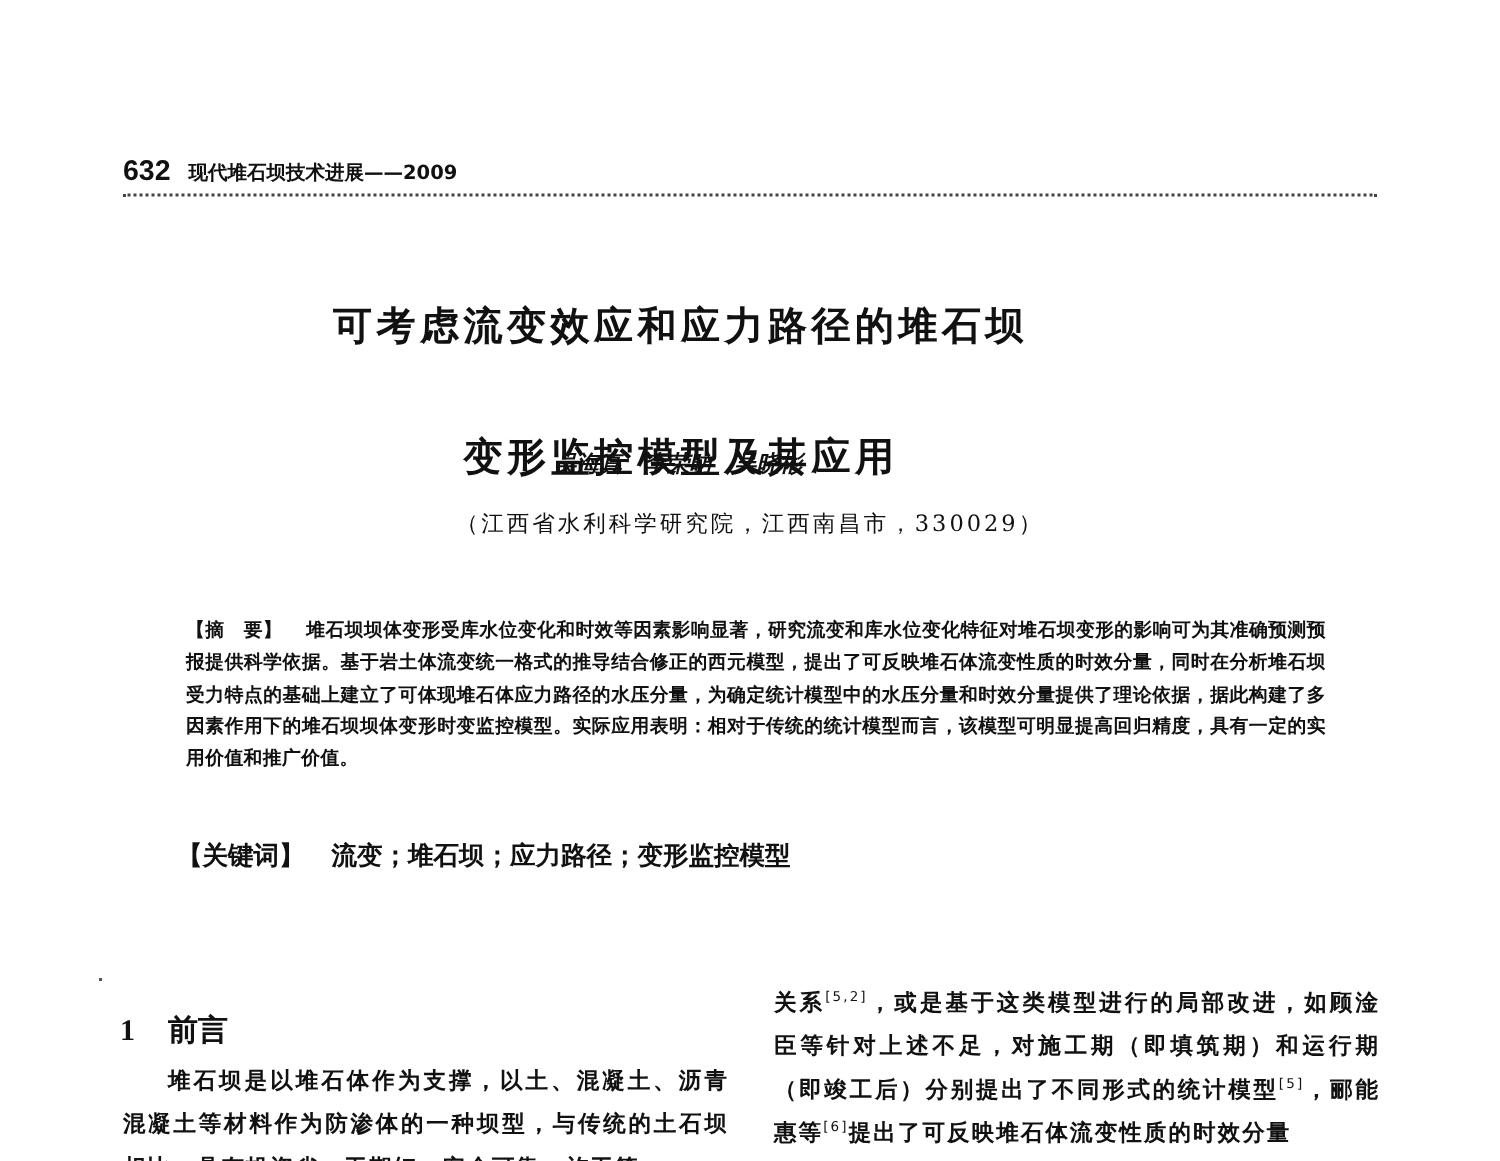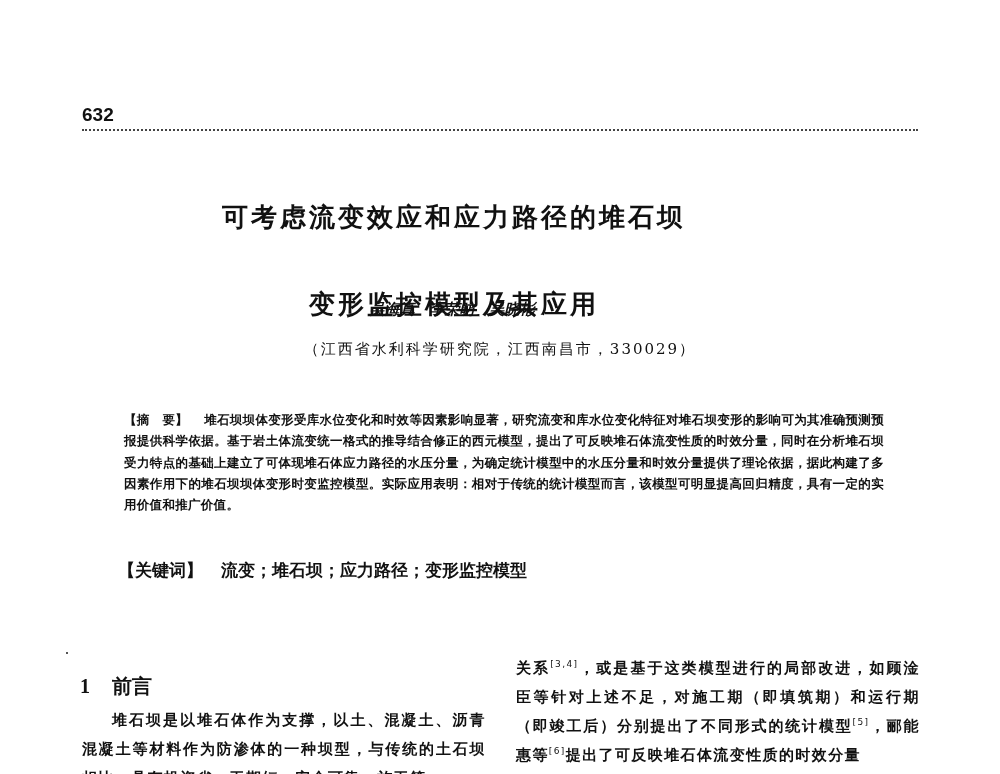--- a/index.html
+++ b/index.html
@@ -30,20 +30,21 @@
   .col-right { left: 516px; width: 404px; top: 654px; text-align: justify; }
   .col-right p { margin: 0; }
   sup { font-size: 9px; font-weight: normal; vertical-align: 6px; line-height: 0; }
   .dot { left: 66px; top: 652px; width: 2px; height: 2px; background: #555; }
 </style>
 </head>
 <body>
 
 <div class="abs header-row">
   <span class="page-num">632</span>
+  <span class="running-title">现代堆石坝技术进展——2009</span>
 </div>
 <div class="abs rule"></div>
 
 <div class="abs title t1">可考虑流变效应和应力路径的堆石坝</div>
 <div class="abs title t2">变形监控模型及其应用</div>
 
 <div class="abs authors">吴海真　李荣昉　吴晓彬</div>
 <div class="abs affil">（江西省水利科学研究院，江西南昌市，330029）</div>
 
 <div class="abs abstract">
@@ -58,14 +59,14 @@
 
 <div class="abs sec-head">
   <span class="num">1</span><span>前言</span>
 </div>
 
 <div class="abs col col-left">
   <p>堆石坝是以堆石体作为支撑，以土、混凝土、沥青混凝土等材料作为防渗体的一种坝型，与传统的土石坝相比，具有投资省、工期短、安全可靠、施工简</p>
 </div>
 
 <div class="abs col col-right">
-  <p><span>关系</span><sup>[3,4]</sup><span>，或是基于这类模型进行的局部改进，如顾淦臣等针对上述不足，对施工期（即填筑期）和运行期（即竣工后）分别提出了不同形式的统计模型</span><sup>[5]</sup><span>，郦能惠等</span><sup>[6]</sup><span>提出了可反映堆石体流变性质的时效分量</span></p>
+  <p><span>关系</span><sup>[5,2]</sup><span>，或是基于这类模型进行的局部改进，如顾淦臣等针对上述不足，对施工期（即填筑期）和运行期（即竣工后）分别提出了不同形式的统计模型</span><sup>[5]</sup><span>，郦能惠等</span><sup>[6]</sup><span>提出了可反映堆石体流变性质的时效分量</span></p>
 </div>
 
 </body></html>

